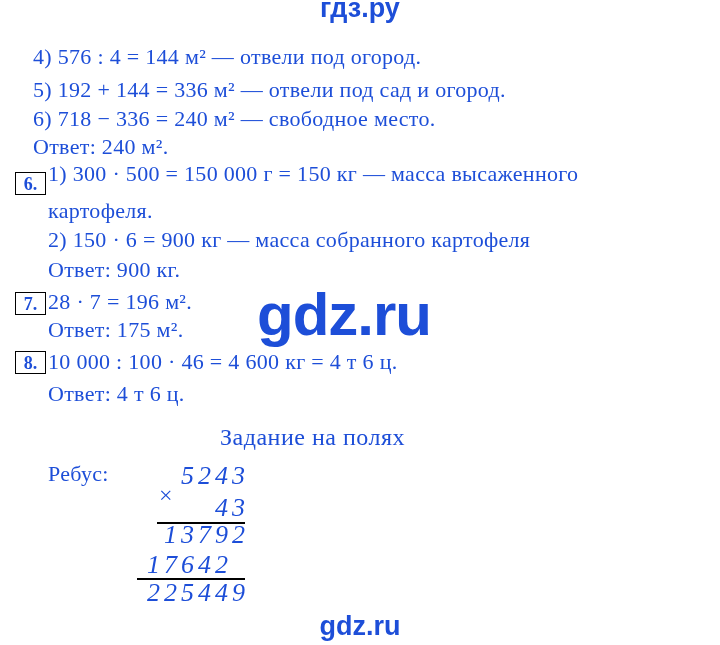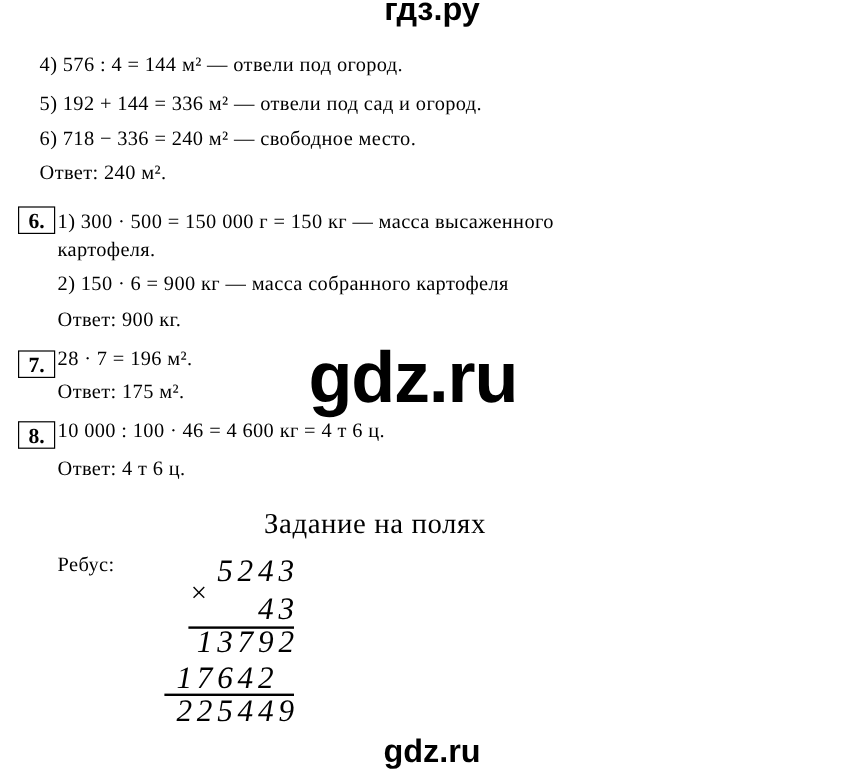--- a/index.html
+++ b/index.html
@@ -1,21 +1,21 @@
 <!DOCTYPE html>
 <html><head>
 <meta charset="utf-8">
 <style>
   html,body{margin:0;padding:0;background:#ffffff;}
   .page{
     position:relative;width:720px;height:645px;background:#ffffff;
-    color:#000000;font-family:"Liberation Serif",serif;overflow:hidden;
+    color:#1d4ed8;font-family:"Liberation Serif",serif;overflow:hidden;
   }
   .line{
-    position:absolute;font-size:17px;line-height:1.1;white-space:nowrap;
+    position:absolute;font-size:22px;line-height:1.1;white-space:nowrap;
     letter-spacing:0.3px;
   }
   .brand{
     position:absolute;left:0;width:720px;text-align:center;
     font-family:"Liberation Sans",sans-serif;font-weight:bold;
     font-size:27px;line-height:1.1;
   }
   .box-num{
     position:absolute;left:15px;width:31px;height:23px;box-sizing:border-box;
     border:1.5px solid #000;display:flex;align-items:center;justify-content:center;
@@ -50,21 +50,21 @@
 <div class="page">
 
   <div class="brand" style="top:-6px">гдз.ру</div>
 
   <div class="line" style="left:33px;top:45px">4) 576 : 4 = 144 м² — отвели под огород.</div>
   <div class="line" style="left:33px;top:78px">5) 192 + 144 = 336 м² — отвели под сад и огород.</div>
   <div class="line" style="left:33px;top:107px">6) 718 − 336 = 240 м² — свободное место.</div>
   <div class="line" style="left:33px;top:135px">Ответ: 240 м².</div>
 
   <div class="box-num" style="top:172px">6.</div>
-  <div class="line" style="left:48px;top:176px">1) 300 · 500 = 150 000 г = 150 кг — масса высаженного</div>
+  <div class="line" style="left:48px;top:162px">1) 300 · 500 = 150 000 г = 150 кг — масса высаженного</div>
   <div class="line" style="left:48px;top:199px">картофеля.</div>
   <div class="line" style="left:48px;top:228px">2) 150 · 6 = 900 кг — масса собранного картофеля</div>
   <div class="line" style="left:48px;top:258px">Ответ: 900 кг.</div>
 
   <div class="box-num" style="top:292px">7.</div>
   <div class="line" style="left:48px;top:290px">28 · 7 = 196 м².</div>
   <div class="line" style="left:48px;top:318px">Ответ: 175 м².</div>
 
   <div class="watermark">gdz.ru</div>
 

